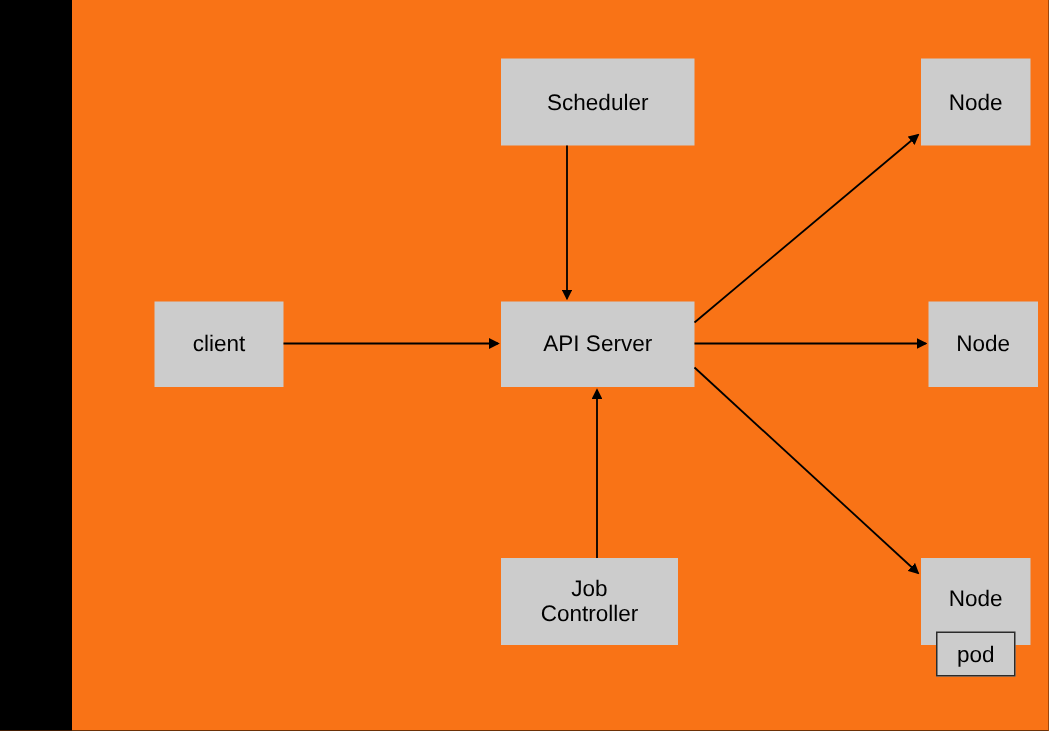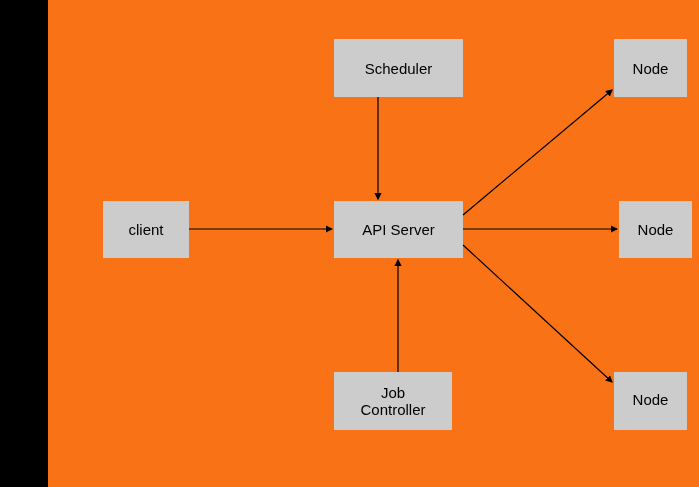--- a/index.html
+++ b/index.html
@@ -98,14 +98,17 @@
 
   <div class="node-box" style="left:286px; top:372px; width:118px; height:58px;">
     <span>Job
 Controller</span>
   </div>
 
   <div class="node-box" style="left:566px; top:372px; width:73px; height:58px; align-items:flex-start; padding-top:19px;">
     <span>Node</span>
   </div>
 
+  <div class="pod-box" style="left:576px; top:421px; width:53px; height:30px;">
+    <span>pod</span>
+  </div>
 
 </div>
 
 </body></html>

